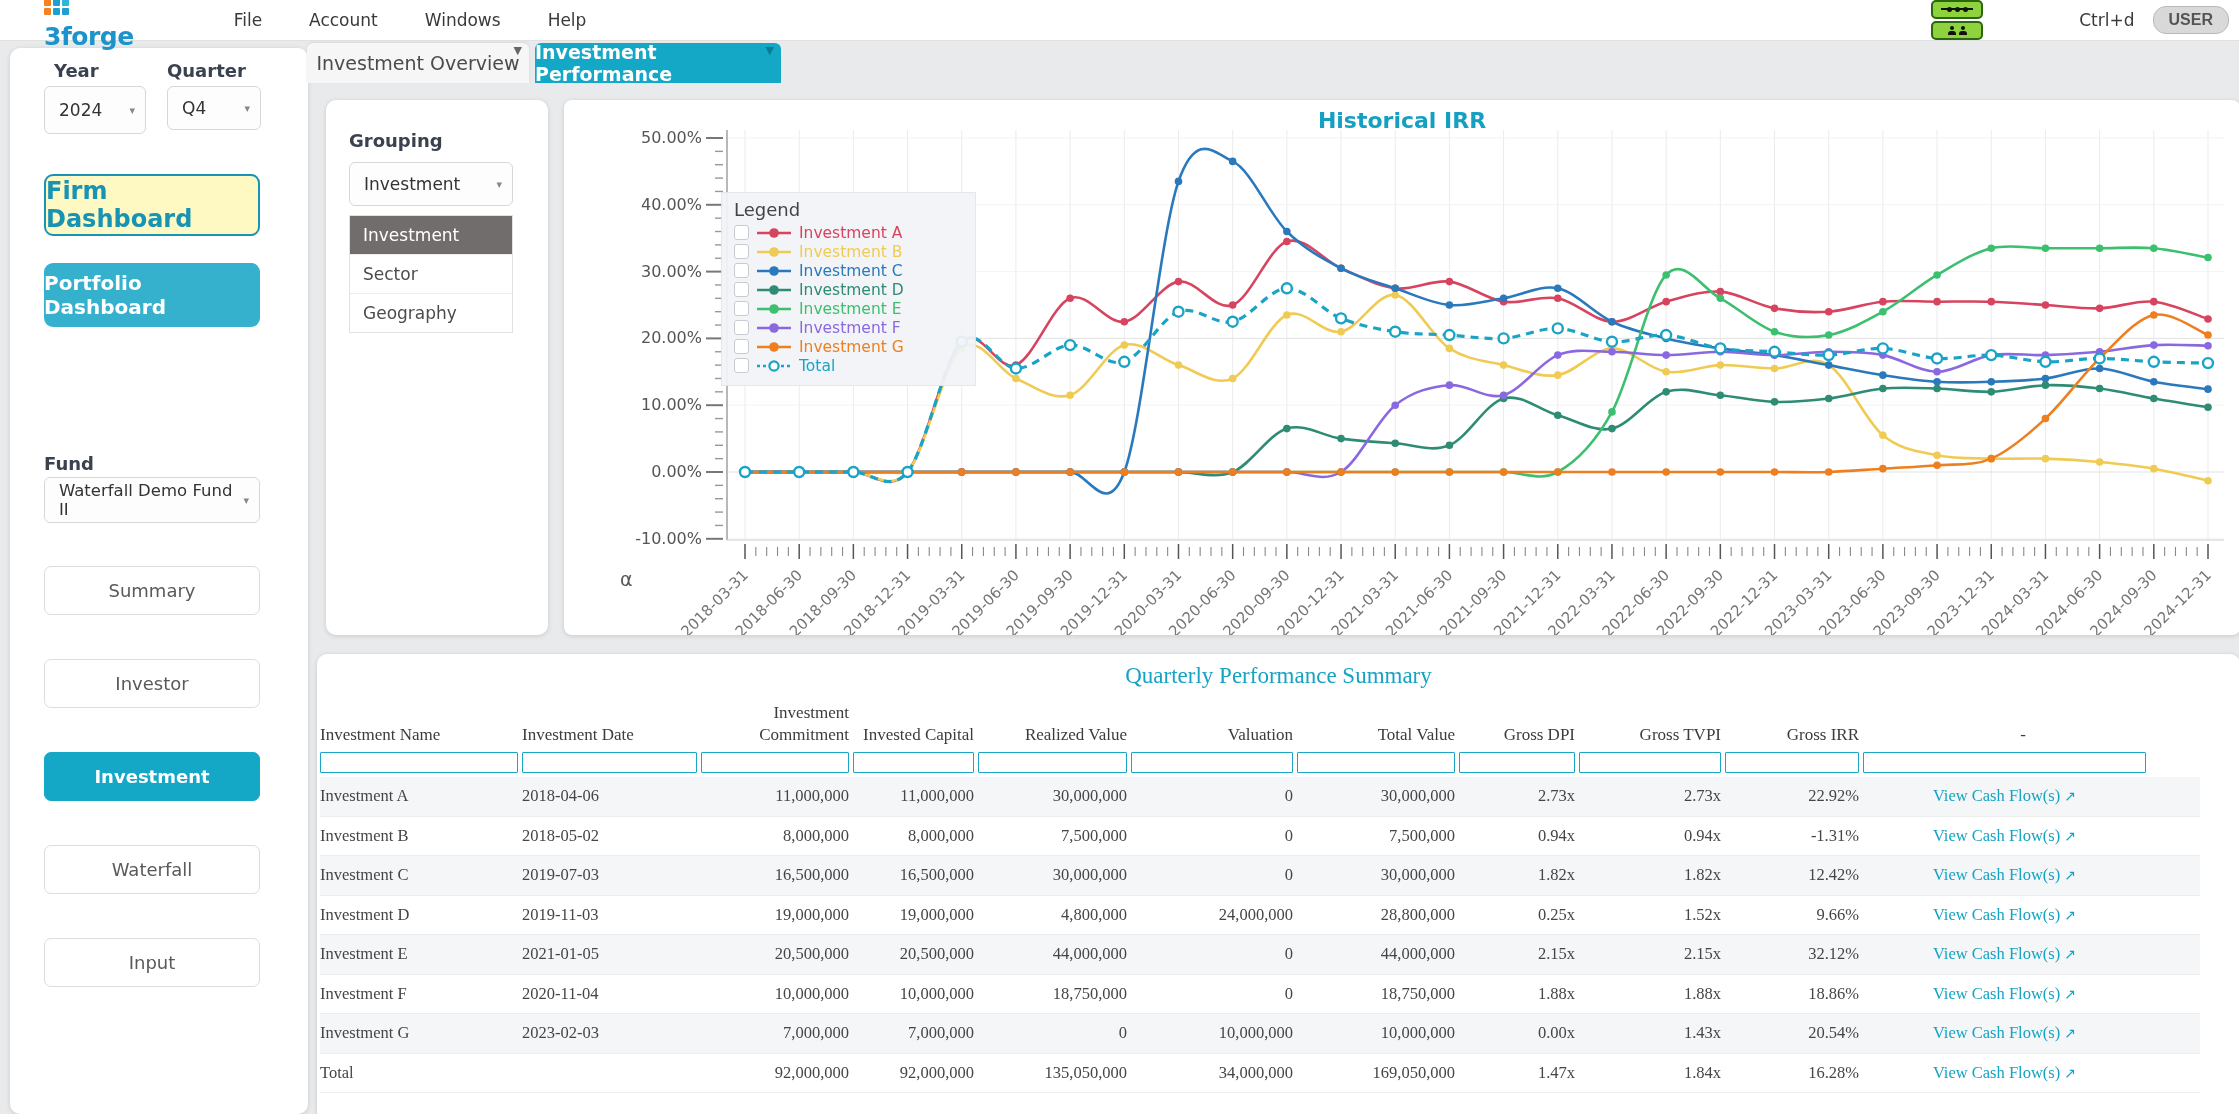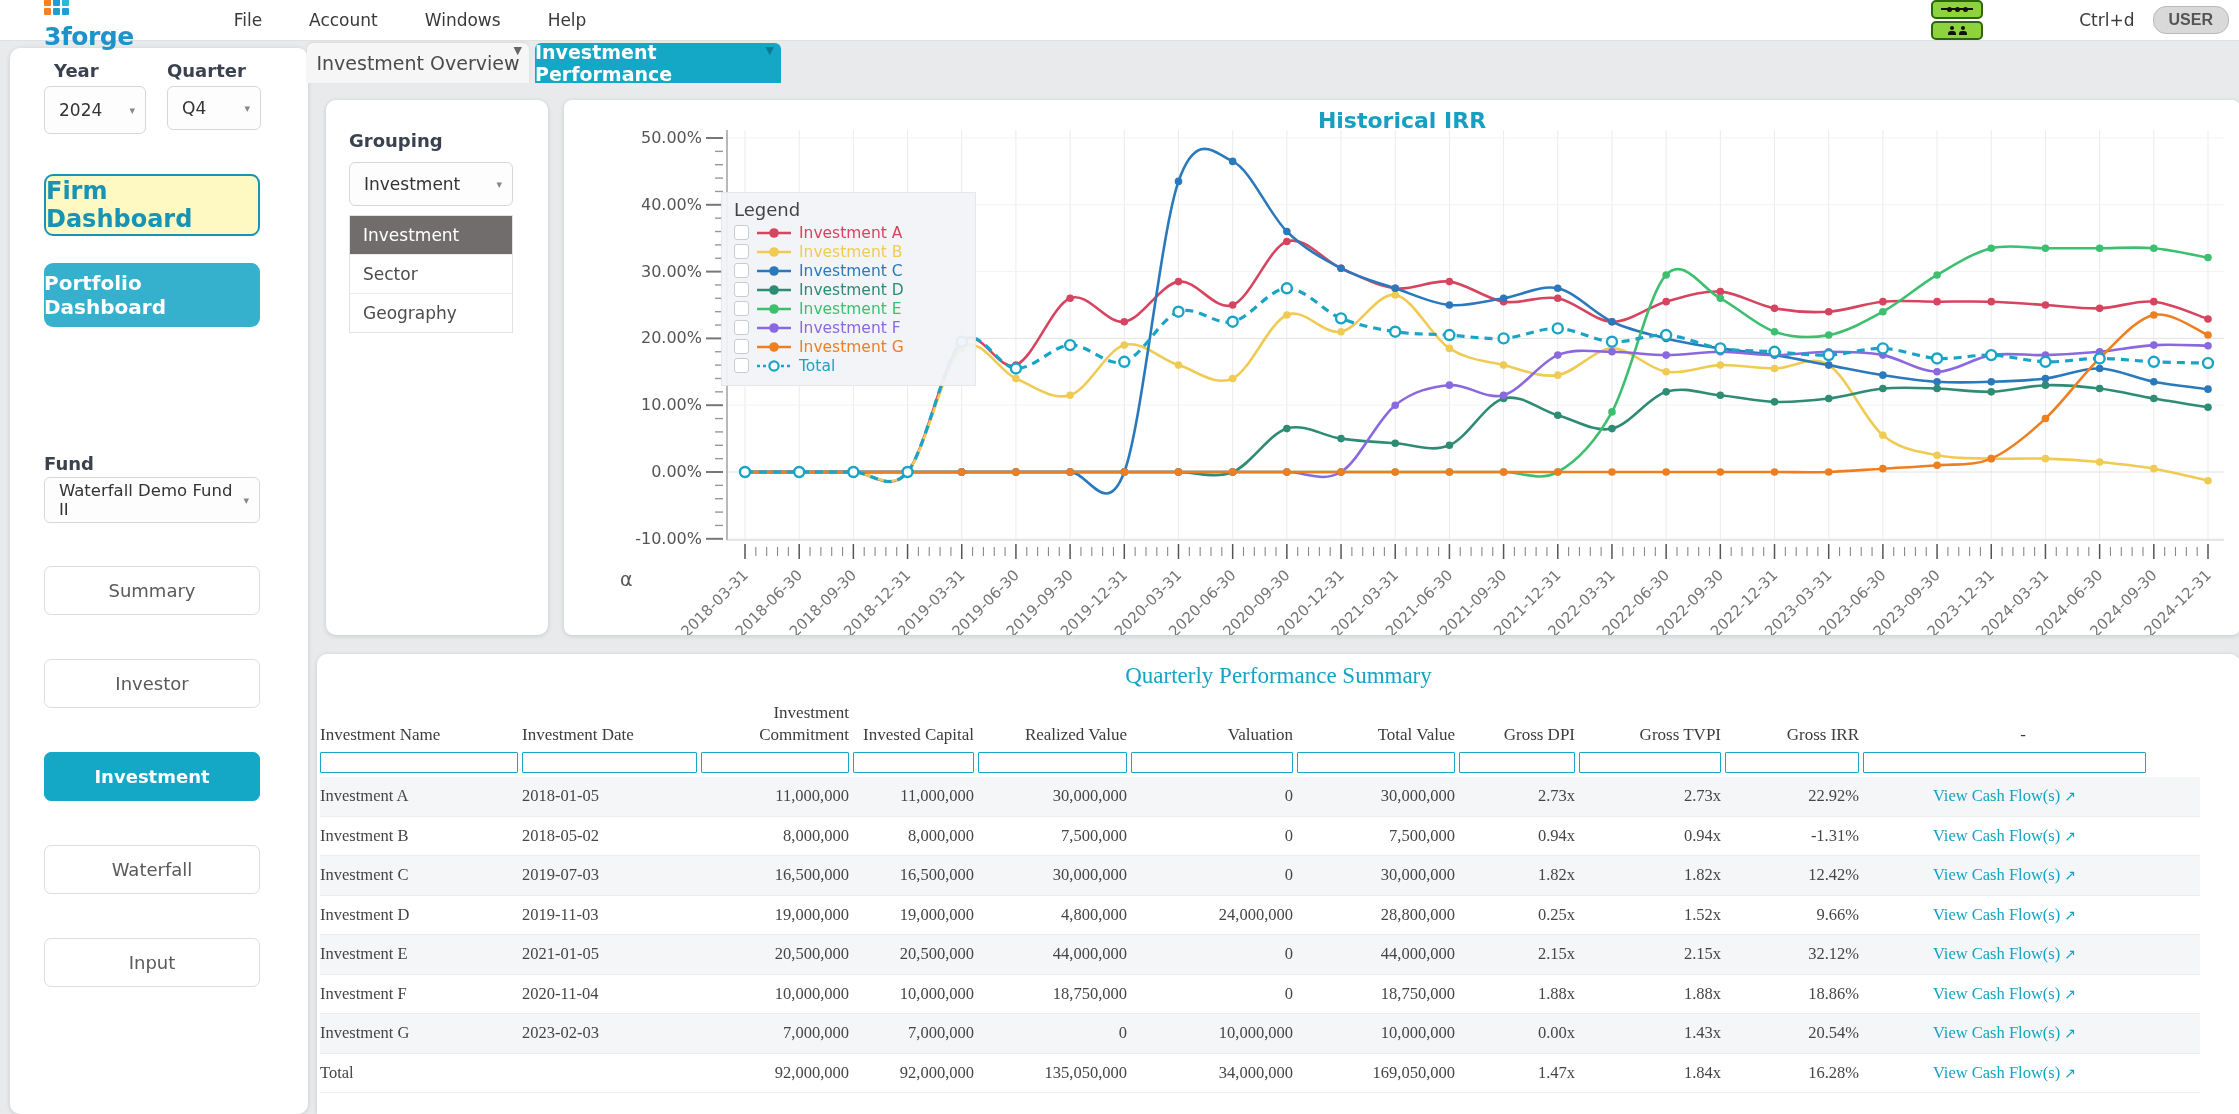--- a/index.html
+++ b/index.html
@@ -747,21 +747,21 @@
           <input class="filter" placeholder="" style="">
           <input class="filter" placeholder="" style="">
           <input class="filter" placeholder="" style="">
           <input class="filter" placeholder="" style="">
           <input class="filter" placeholder="" style="">
           <input class="filter" placeholder="" style="">
         </div>
       <div id="tbody">
           <div class="tr grid-row shaded">
             <div class="td al">Investment A</div>
-            <div class="td al">2018-01-05</div>
+            <div class="td al">2018-04-06</div>
             <div class="td ar">11,000,000</div>
             <div class="td ar">11,000,000</div>
             <div class="td ar">30,000,000</div>
             <div class="td ar">0</div>
             <div class="td ar">30,000,000</div>
             <div class="td ar">2.73x</div>
             <div class="td ar">2.73x</div>
             <div class="td ar">22.92%</div>
             <div class="td ac"><span class="link">View Cash Flow(s) <span class="arrow">↗</span></span></div>
           </div>

